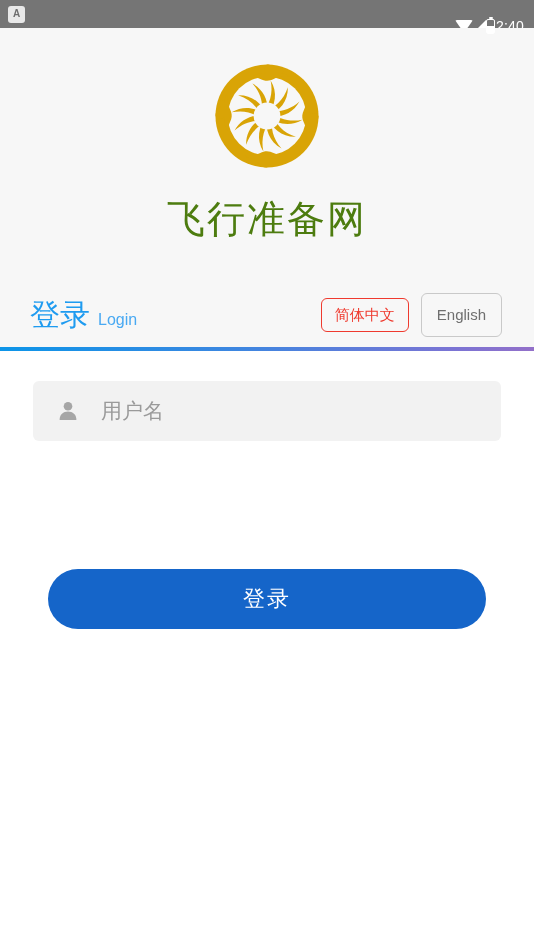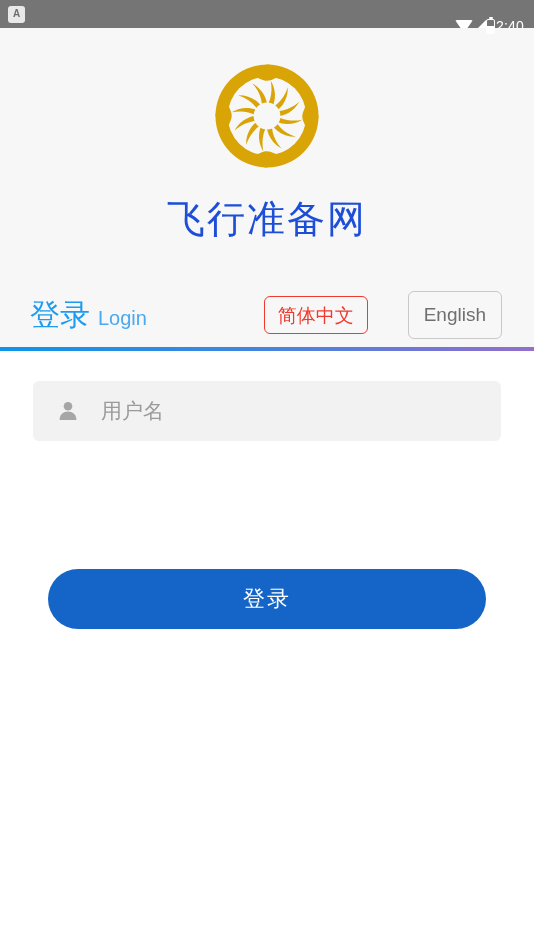--- a/index.html
+++ b/index.html
@@ -110,21 +110,21 @@
     align-items: center;
   }
   .logo-svg {
     width: 112px;
     height: 112px;
     display: block;
   }
   .app-title {
     text-align: center;
     font-size: 38px;
-    color: #1d4ed8;
+    color: #4d7c0f;
     letter-spacing: 2px;
     margin-top: 22px;
     font-weight: normal;
     font-family: "DejaVu Sans", "Liberation Sans", sans-serif;
   }
 
   
   .header-row {
     background: #f7f7f7;
     display: flex;
@@ -140,47 +140,46 @@
     align-items: baseline;
     gap: 8px;
     color: #2196f3;
   }
   .login-tab-cn {
     font-size: 30px;
     color: #1e9bf0;
     font-family: "DejaVu Sans", "Liberation Sans", sans-serif;
   }
   .login-tab-en {
-    font-size: 20px;
+    font-size: 16px;
     color: #49a9f2;
   }
   .lang-group {
     display: flex;
     align-items: center;
     gap: 12px;
   }
   .lang-btn {
     border-radius: 6px;
     padding: 7px 13px;
-    font-size: 19px;
+    font-size: 15px;
     background: transparent;
     box-sizing: border-box;
     line-height: 1.2;
     font-family: "DejaVu Sans", "Liberation Sans", sans-serif;
   }
   .lang-btn.active {
     border: 1.6px solid #ef3a2e;
     color: #ef3a2e;
   }
   .lang-btn.inactive {
     border: 1.4px solid #c9c9c9;
     color: #6f6f6f;
     padding: 12px 15px;
     font-family: "Liberation Sans", sans-serif;
-    margin-left: 28px;
   }
 
   .gradient-bar {
     height: 4px;
     width: 100%;
     background: linear-gradient(to right, #0d95e8 0%, #3e86e0 45%, #7b74d4 85%, #9370c9 100%);
     flex: 0 0 auto;
   }
 
   

